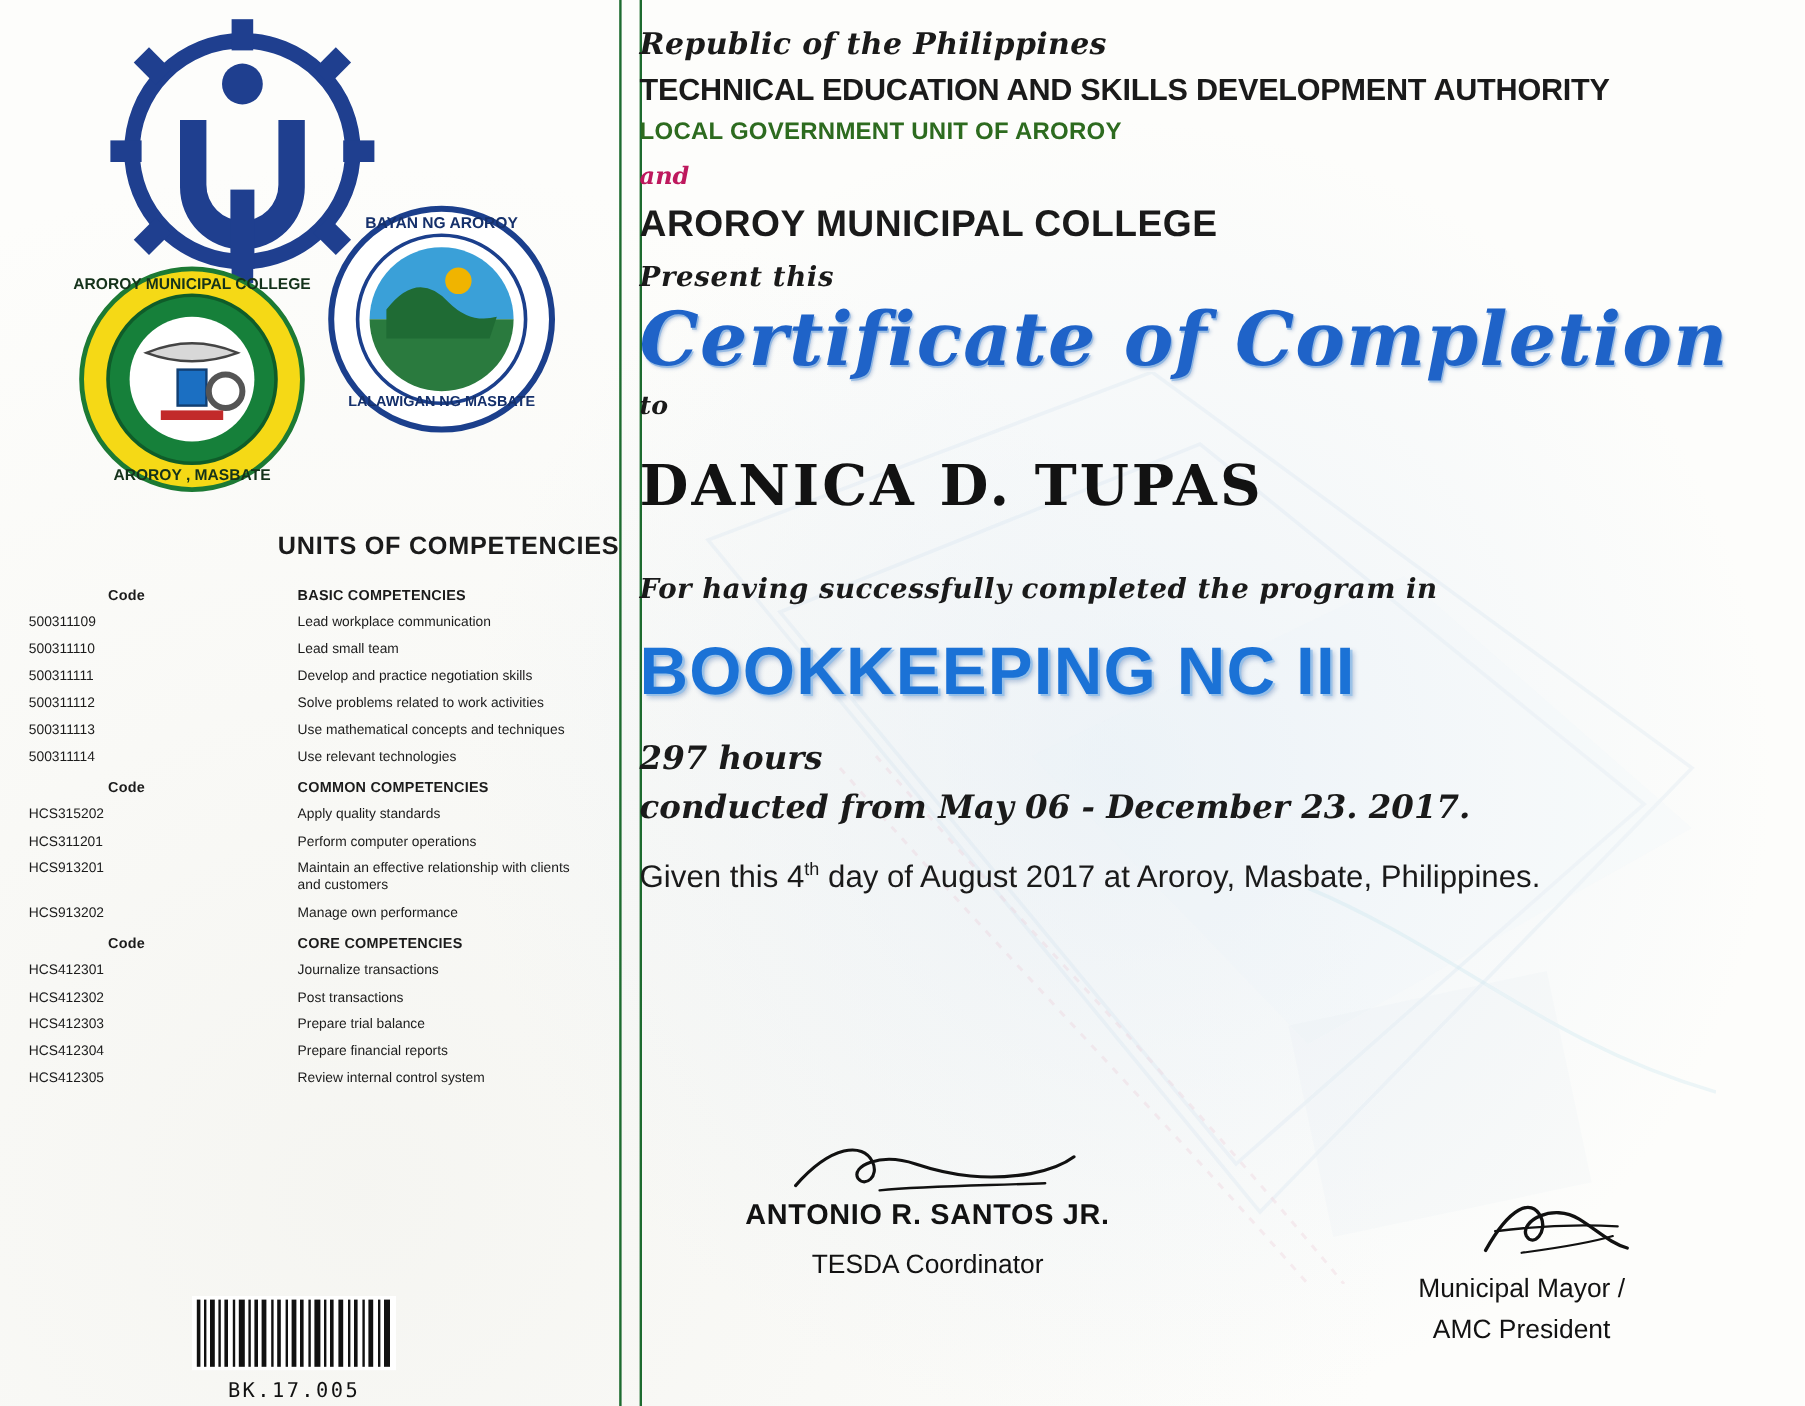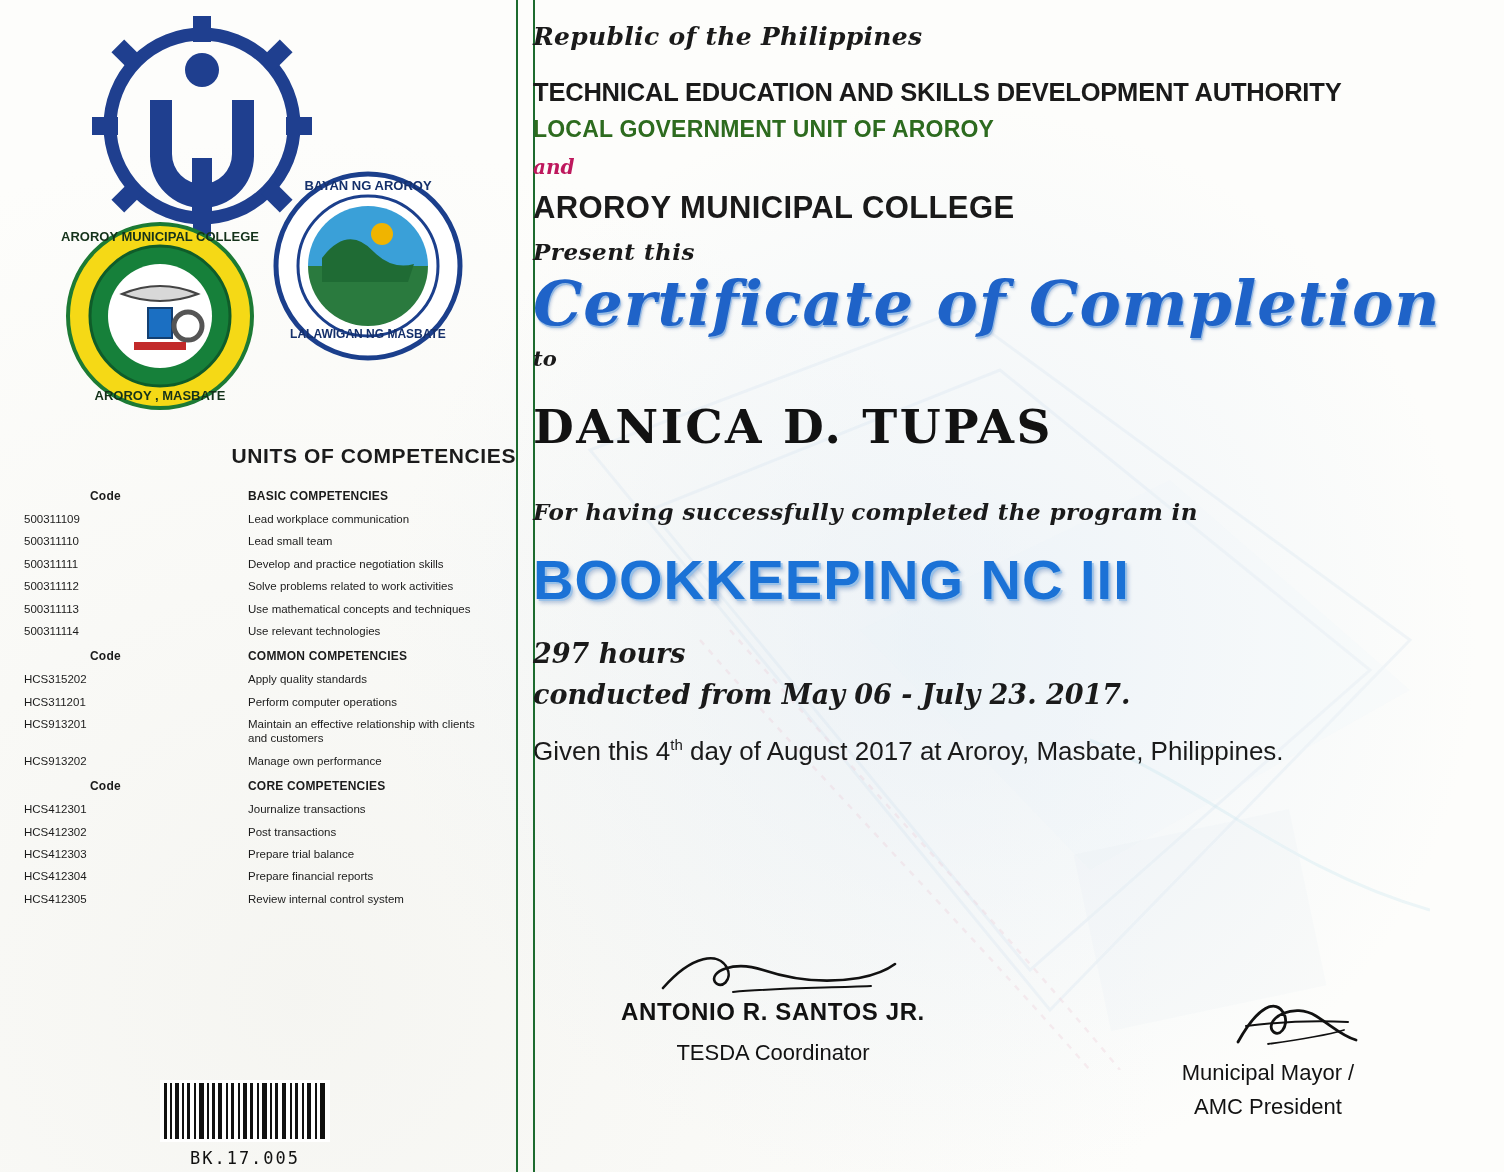--- a/index.html
+++ b/index.html
@@ -142,29 +142,29 @@
   .line-republic {
     margin-top: 22px;
     font-family: "DejaVu Serif", serif;
     font-style: italic;
     font-weight: bold;
     font-size: 25px;
     color: #1a1a1a;
     letter-spacing: 0.3px;
   }
   .line-tesda {
-    margin-top: 27px;
+    margin-top: 10px;
     font-size: 25.5px;
     font-weight: bold;
     color: #1a1a1a;
     letter-spacing: -0.2px;
   }
   .line-lgu {
     margin-top: 9px;
-    font-size: 23px;
+    font-size: 20px;
     font-weight: bold;
     color: #2d6b1f;
     letter-spacing: 0.2px;
   }
   .line-and {
     margin-top: 12px;
     font-family: "DejaVu Serif", serif;
     font-style: italic;
     font-weight: bold;
     font-size: 20px;
@@ -485,21 +485,21 @@
     <div class="r-center line-lgu">LOCAL GOVERNMENT UNIT OF AROROY</div>
     <div class="r-center line-and">and</div>
     <div class="r-center line-college">AROROY MUNICIPAL COLLEGE</div>
     <div class="r-center line-present">Present this</div>
     <div class="r-center title-cert">Certificate of Completion</div>
     <div class="r-center line-to">to</div>
     <div class="r-center recipient">DANICA D. TUPAS</div>
     <div class="r-center line-having">For having successfully completed the program in</div>
     <div class="r-center program">BOOKKEEPING NC III</div>
     <div class="r-center hours">297 hours</div>
-    <div class="r-center conducted">conducted from May 06 - July 23. 2017.</div>
+    <div class="r-center conducted">conducted from May 06 - December 23. 2017.</div>
     <div class="r-center given">
       <span>Given this 4</span><sup>th</sup><span> day of August 2017 at Aroroy, Masbate, Philippines.</span>
     </div>
 
     <div class="signatures">
       <div class="sig-block sig-left">
         <svg class="sig-scribble" viewBox="0 0 300 52" xmlns="http://www.w3.org/2000/svg">
           <path d="M40 40 C 70 6, 96 4, 104 20 C 110 32, 98 42, 92 34 C 86 24, 110 12, 140 22 C 170 32, 200 36, 236 30 C 252 27, 264 22, 272 16" fill="none" stroke="#111" stroke-width="2.6" stroke-linecap="round"></path>
           <path d="M110 44 C 150 40, 200 40, 248 38" fill="none" stroke="#111" stroke-width="2" stroke-linecap="round"></path>
         </svg>

